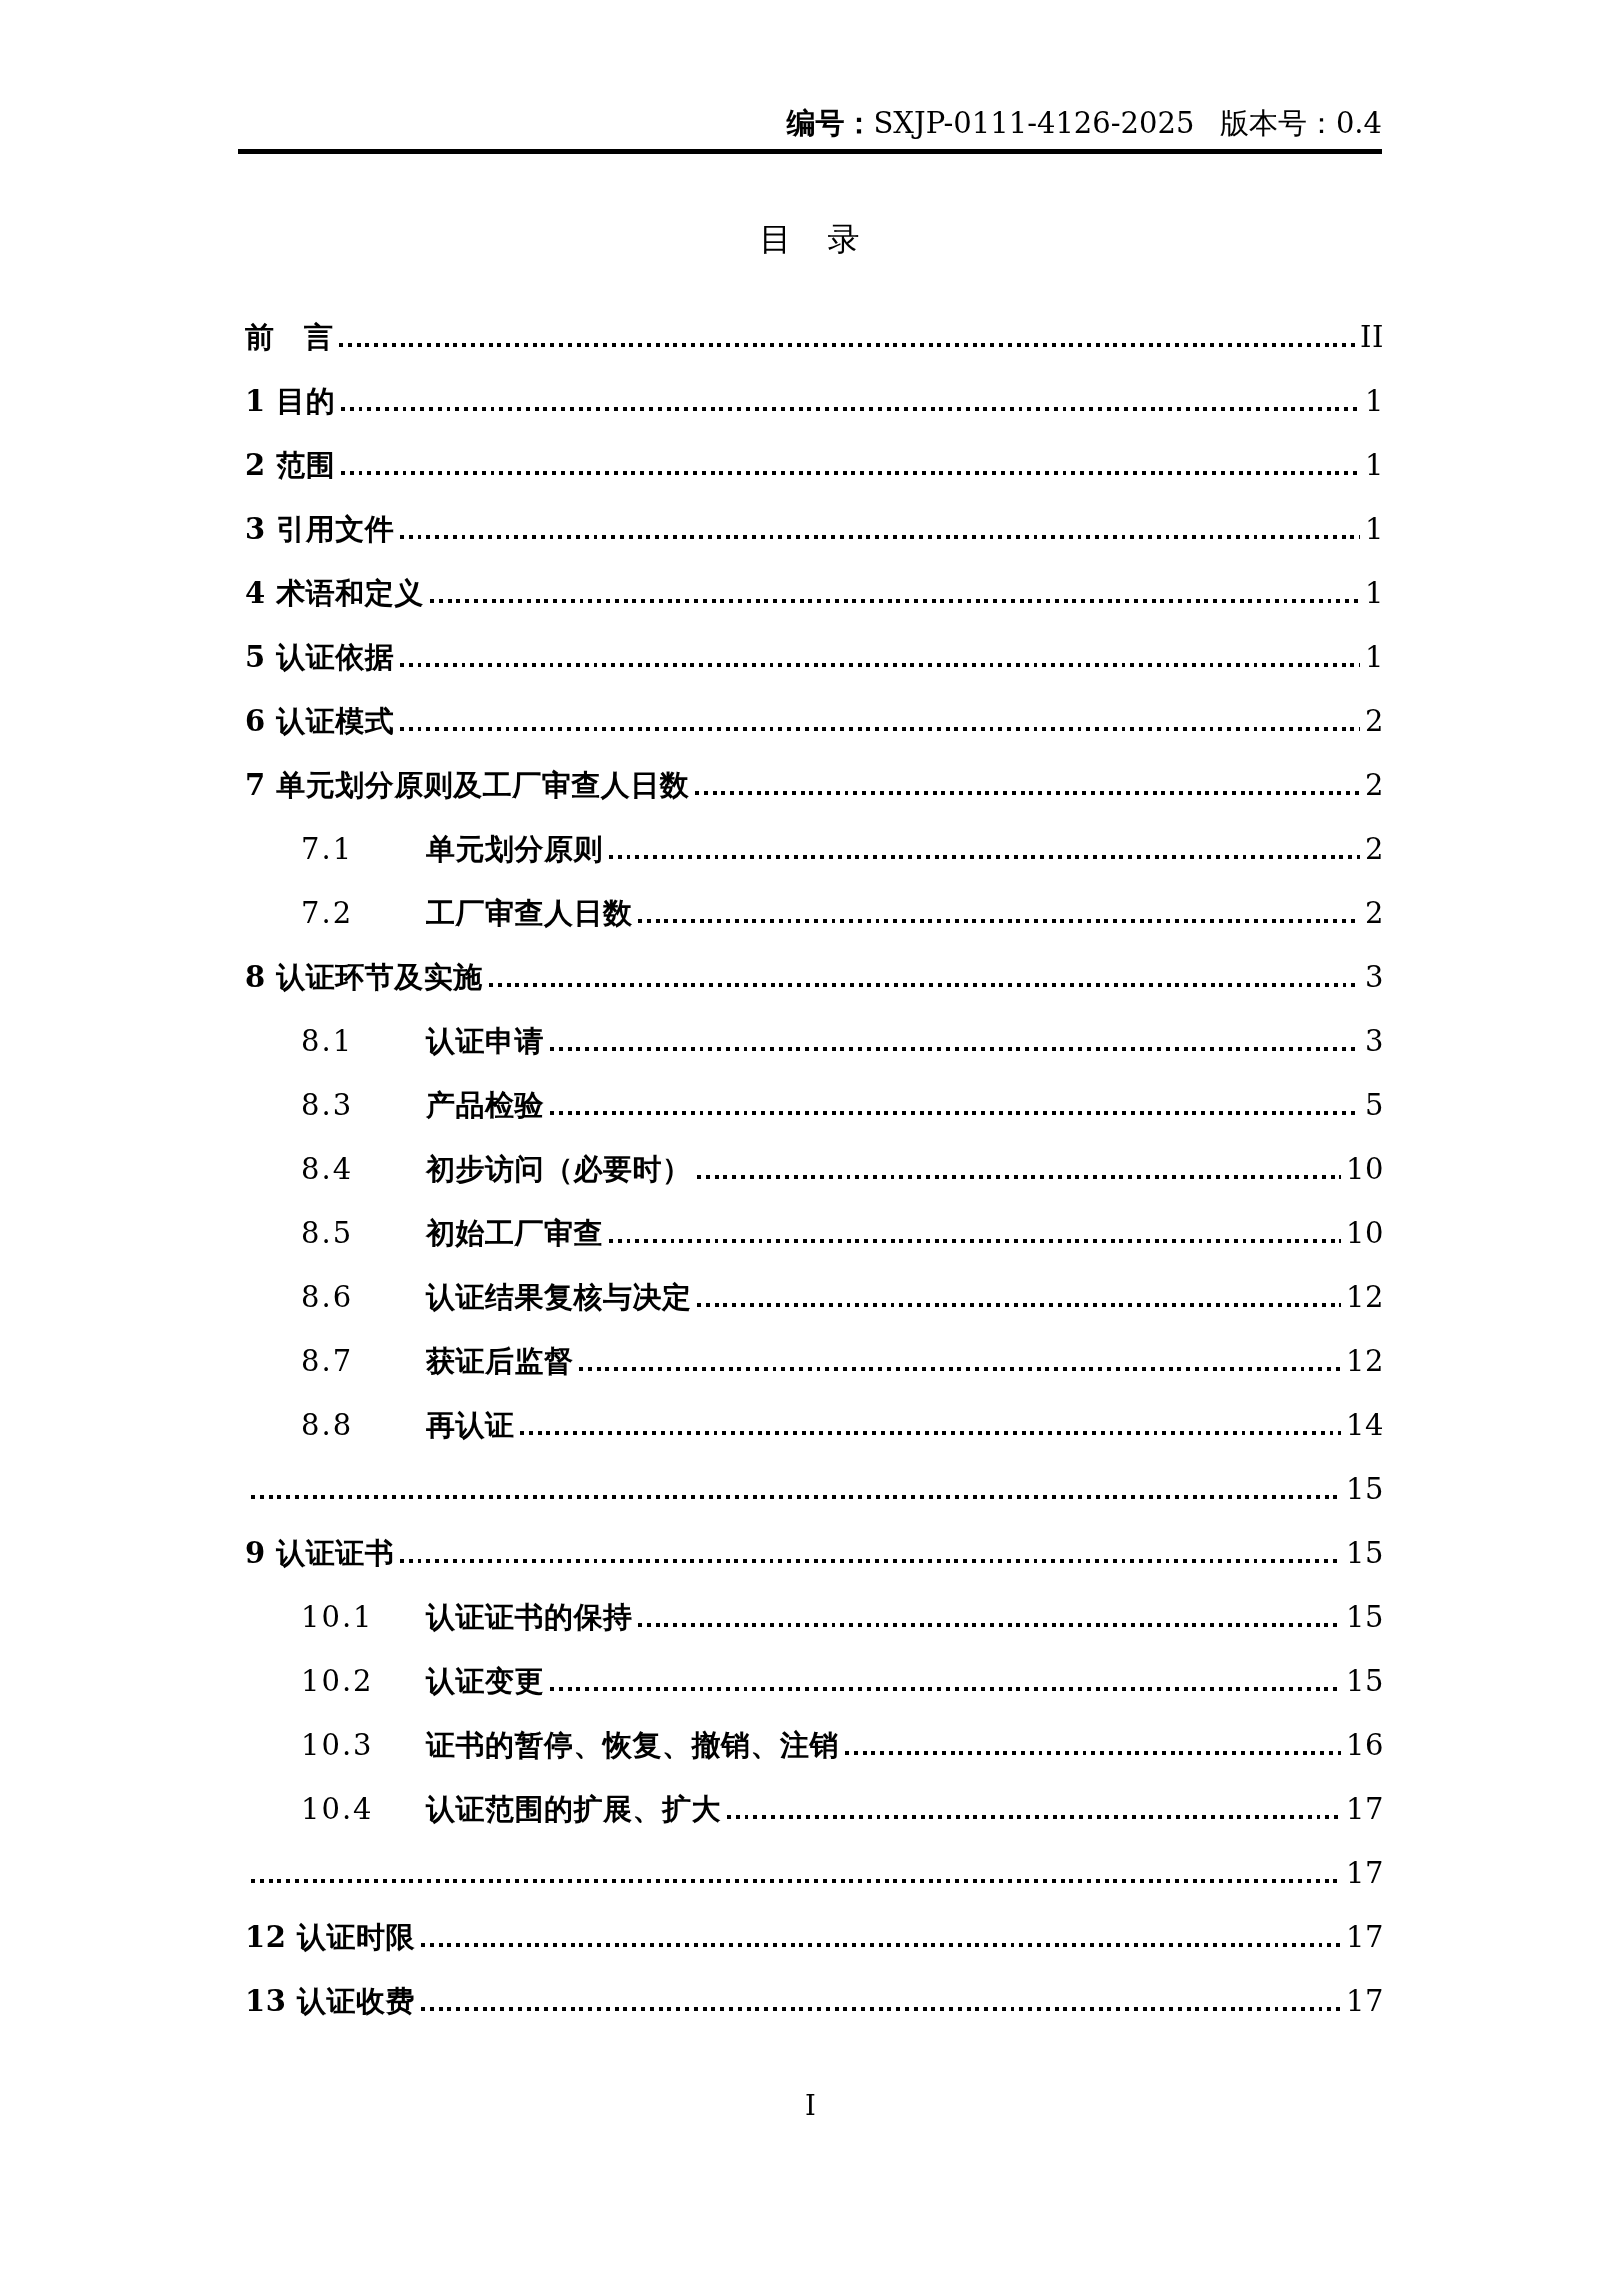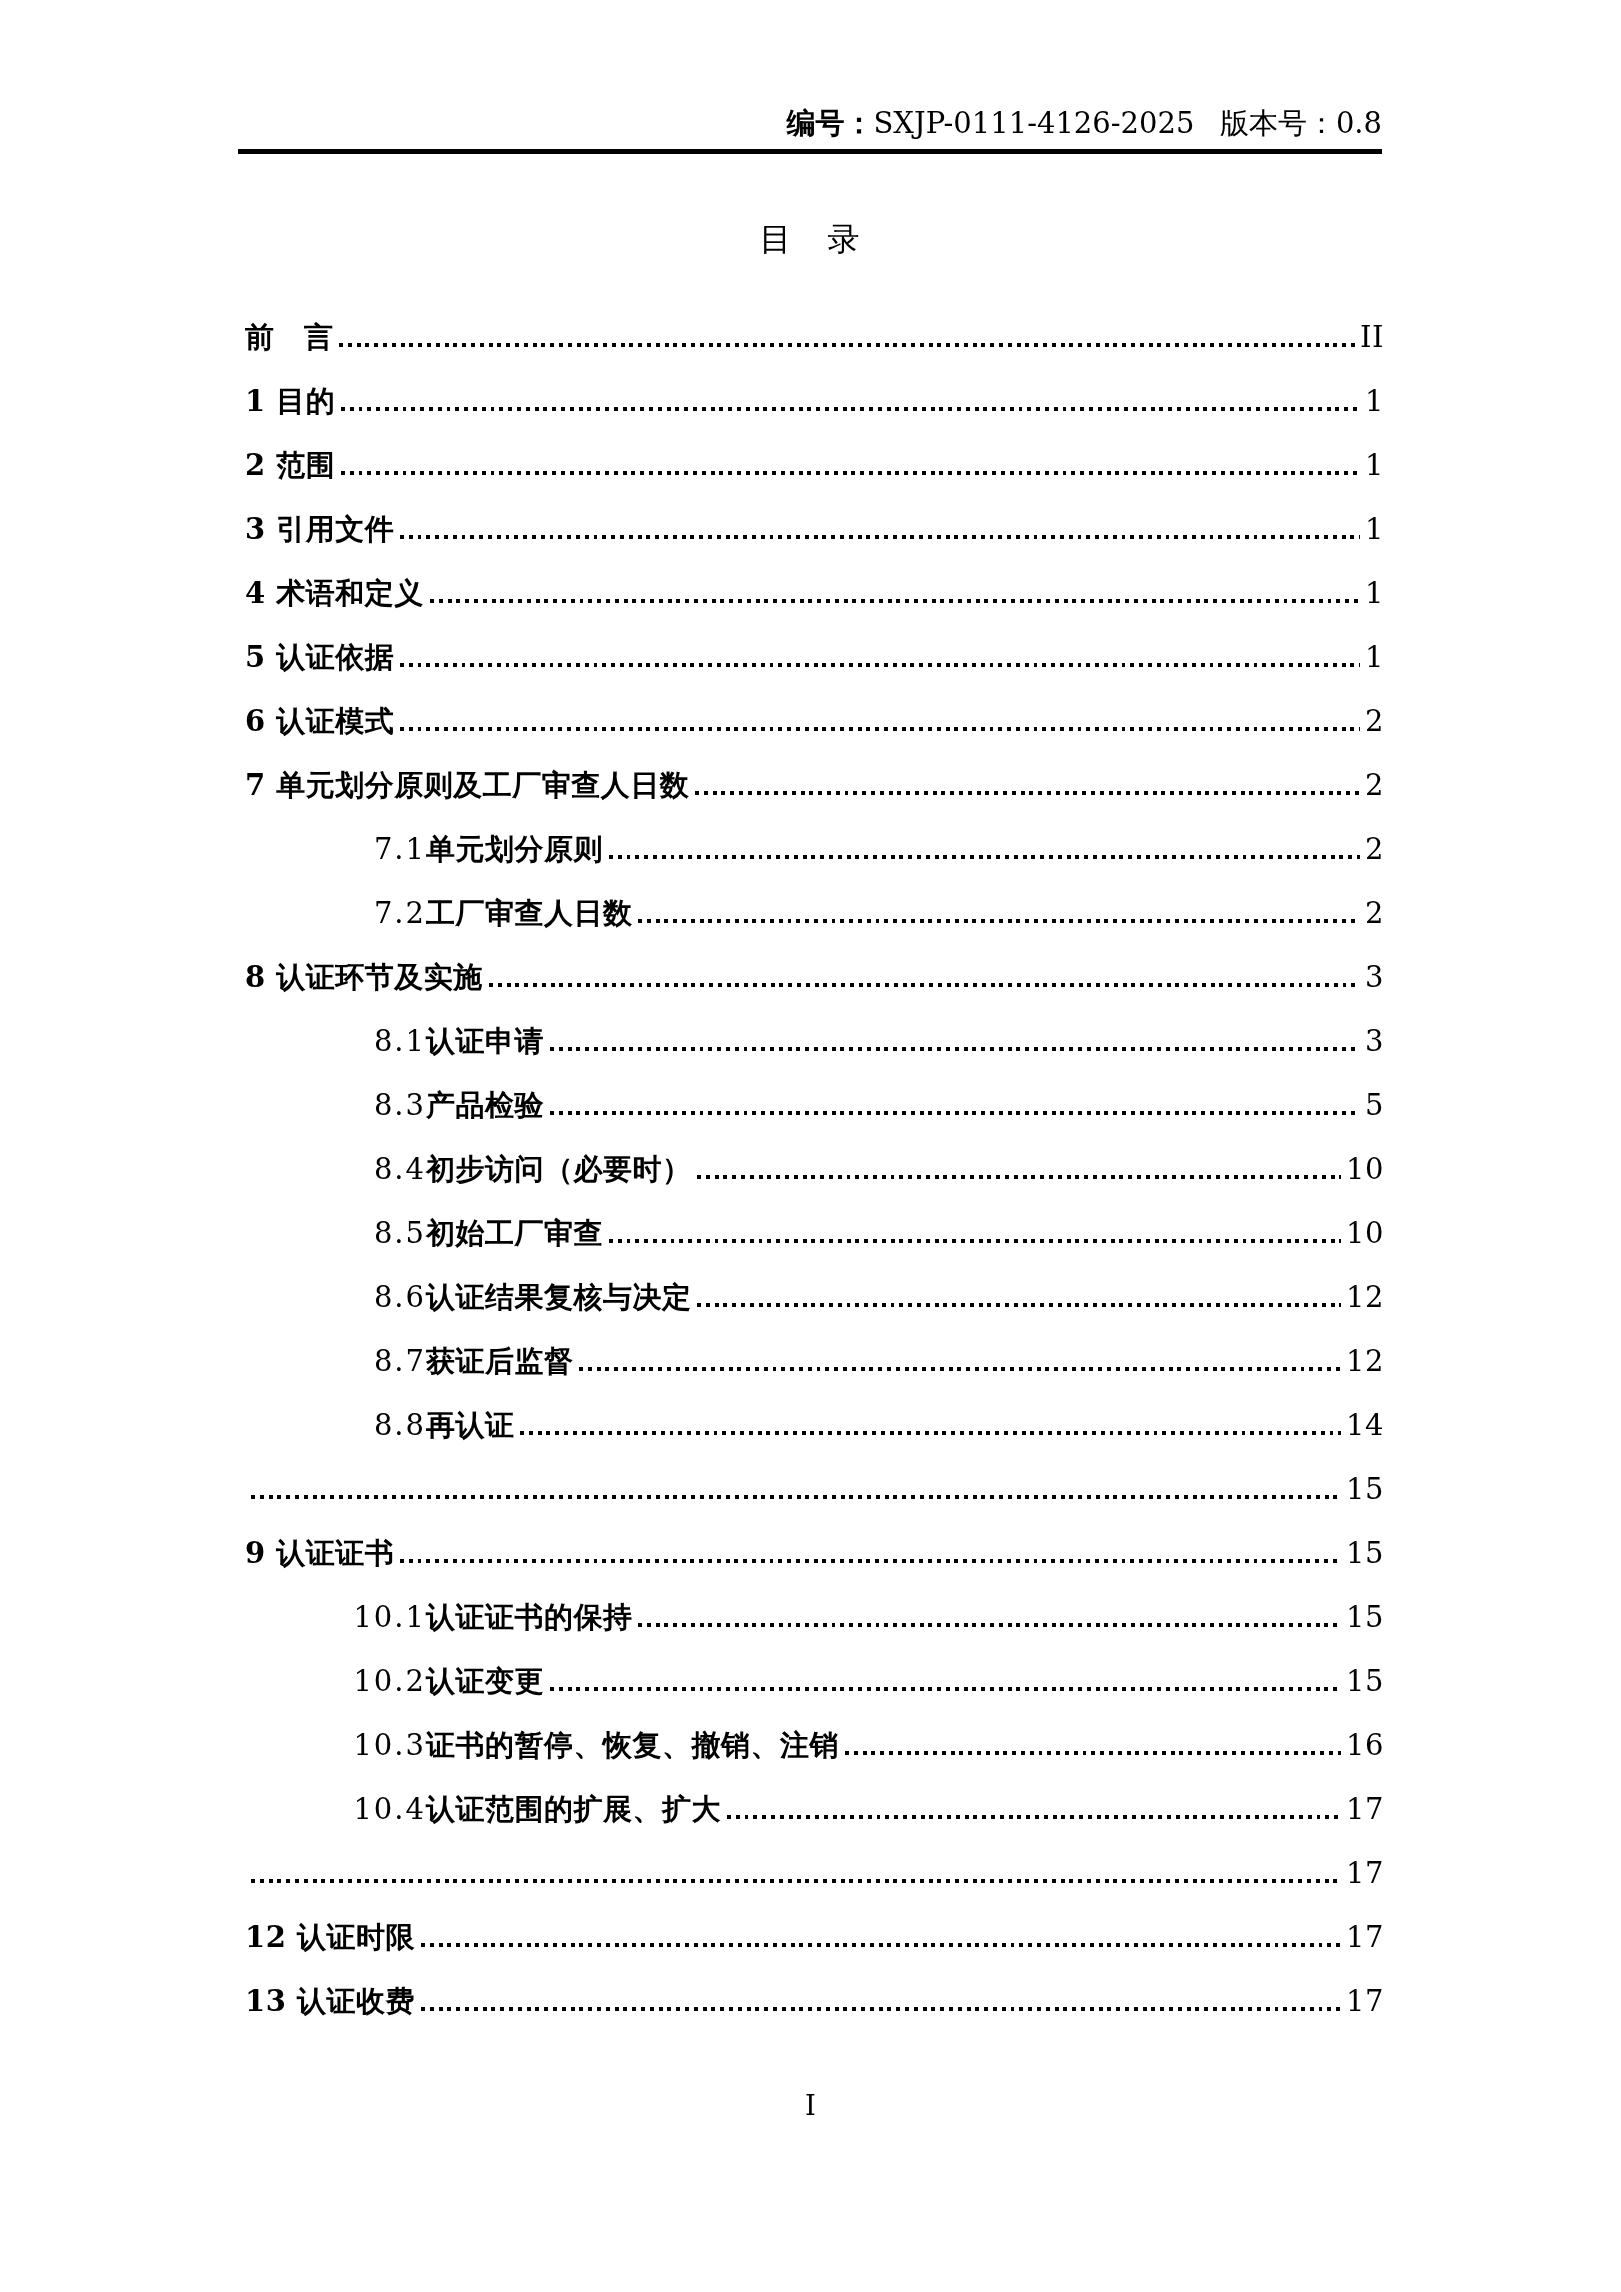--- a/index.html
+++ b/index.html
@@ -49,21 +49,21 @@
     letter-spacing: 0.5px;
   }
   .row {
     display: flex;
     align-items: baseline;
     height: 64px;
     line-height: 64px;
     white-space: nowrap;
   }
   .row.sub { padding-left: 56px; }
-  .num2 { flex: none; width: 125px; letter-spacing: 2px; text-align: right; }
+  .num2 { flex: none; width: 125px; letter-spacing: 2px; }
   .label { flex: none; font-weight: bold; }
   .leader {
     flex: 1;
     height: 3.9px;
     margin: 0 4.9px 0 5.9px;
     background: repeating-linear-gradient(to right, #000 0 3.9px, transparent 3.9px 8.8px);
   }
   .pageno { flex: none; }
   .footer {
     position: absolute;
@@ -74,21 +74,21 @@
     font-size: 27.4px;
     line-height: 35px;
   }
 </style>
 </head>
 <body>
 
 <div class="page">
 
   <div class="header">
-    <span class="hdr-bold">编号：</span><span>SXJP-0111-4126-2025</span><span class="ver-label">版本号：</span><span>0.8</span>
+    <span class="hdr-bold">编号：</span><span>SXJP-0111-4126-2025</span><span class="ver-label">版本号：</span><span>0.4</span>
   </div>
 
   <div class="header-rule"></div>
 
   <div class="doc-title">目　录</div>
 
   <div class="toc" id="toc">
       <div class="row">
 
       <span class="label">前　言</span>

